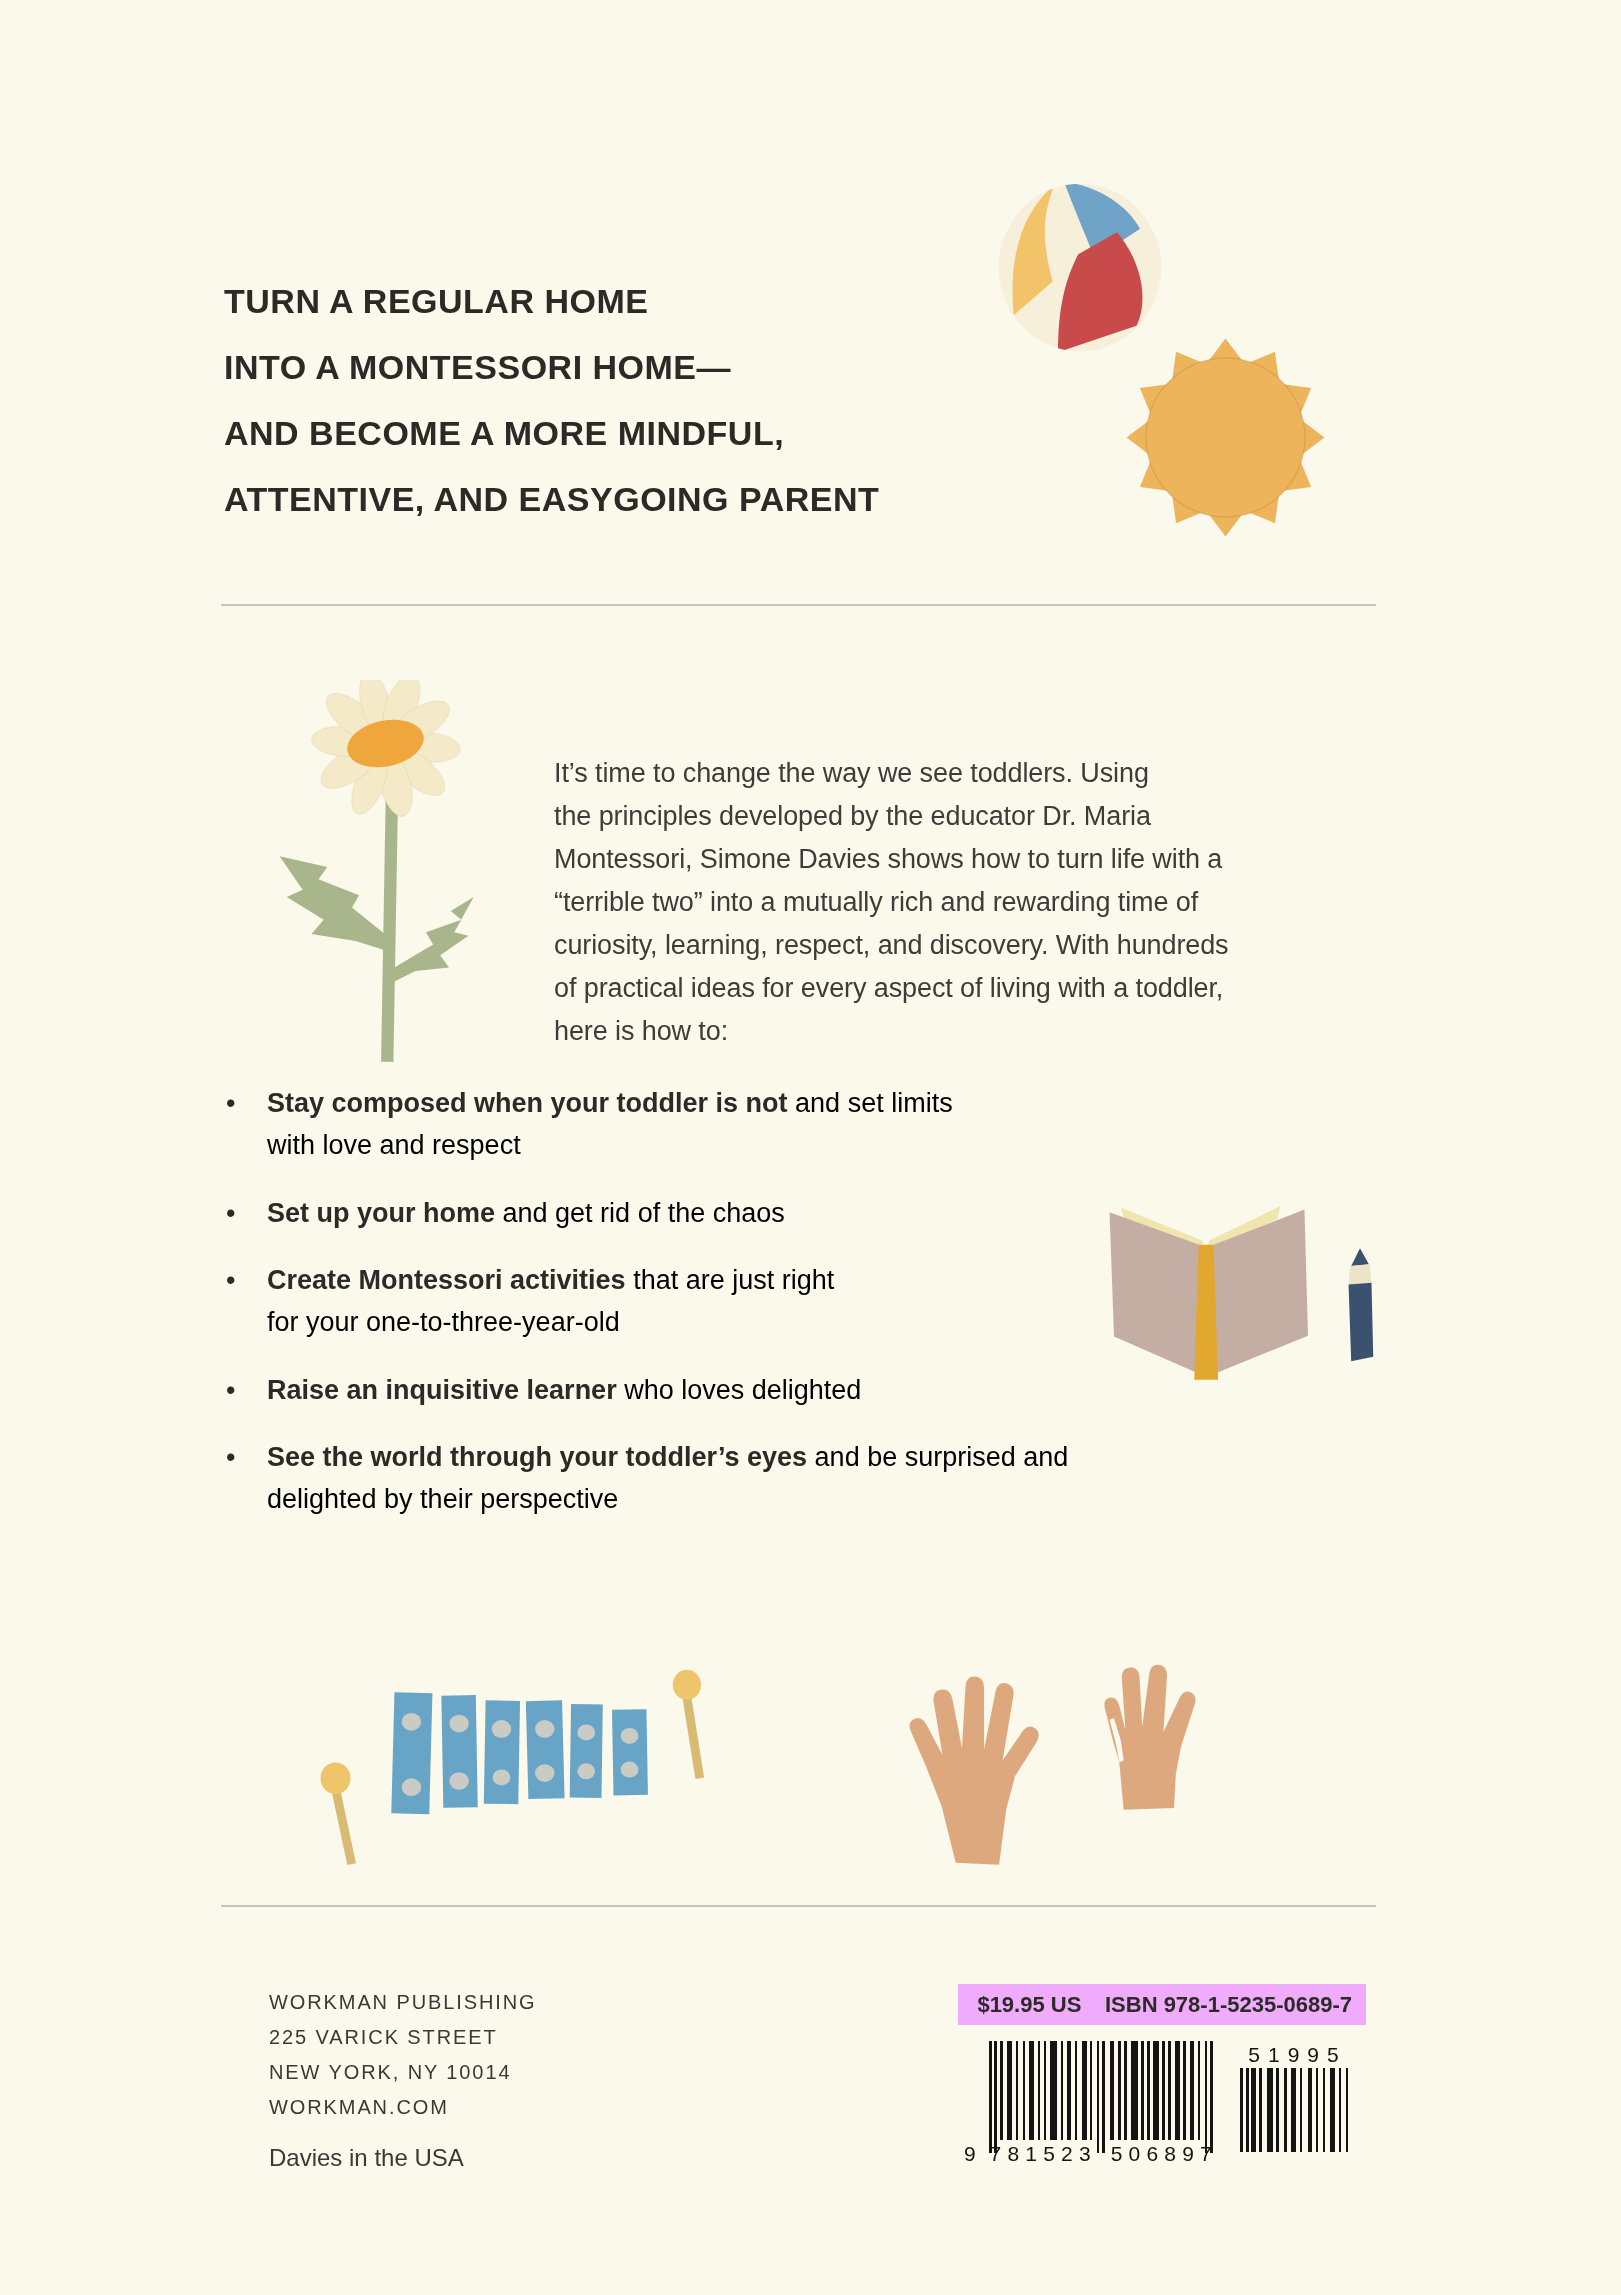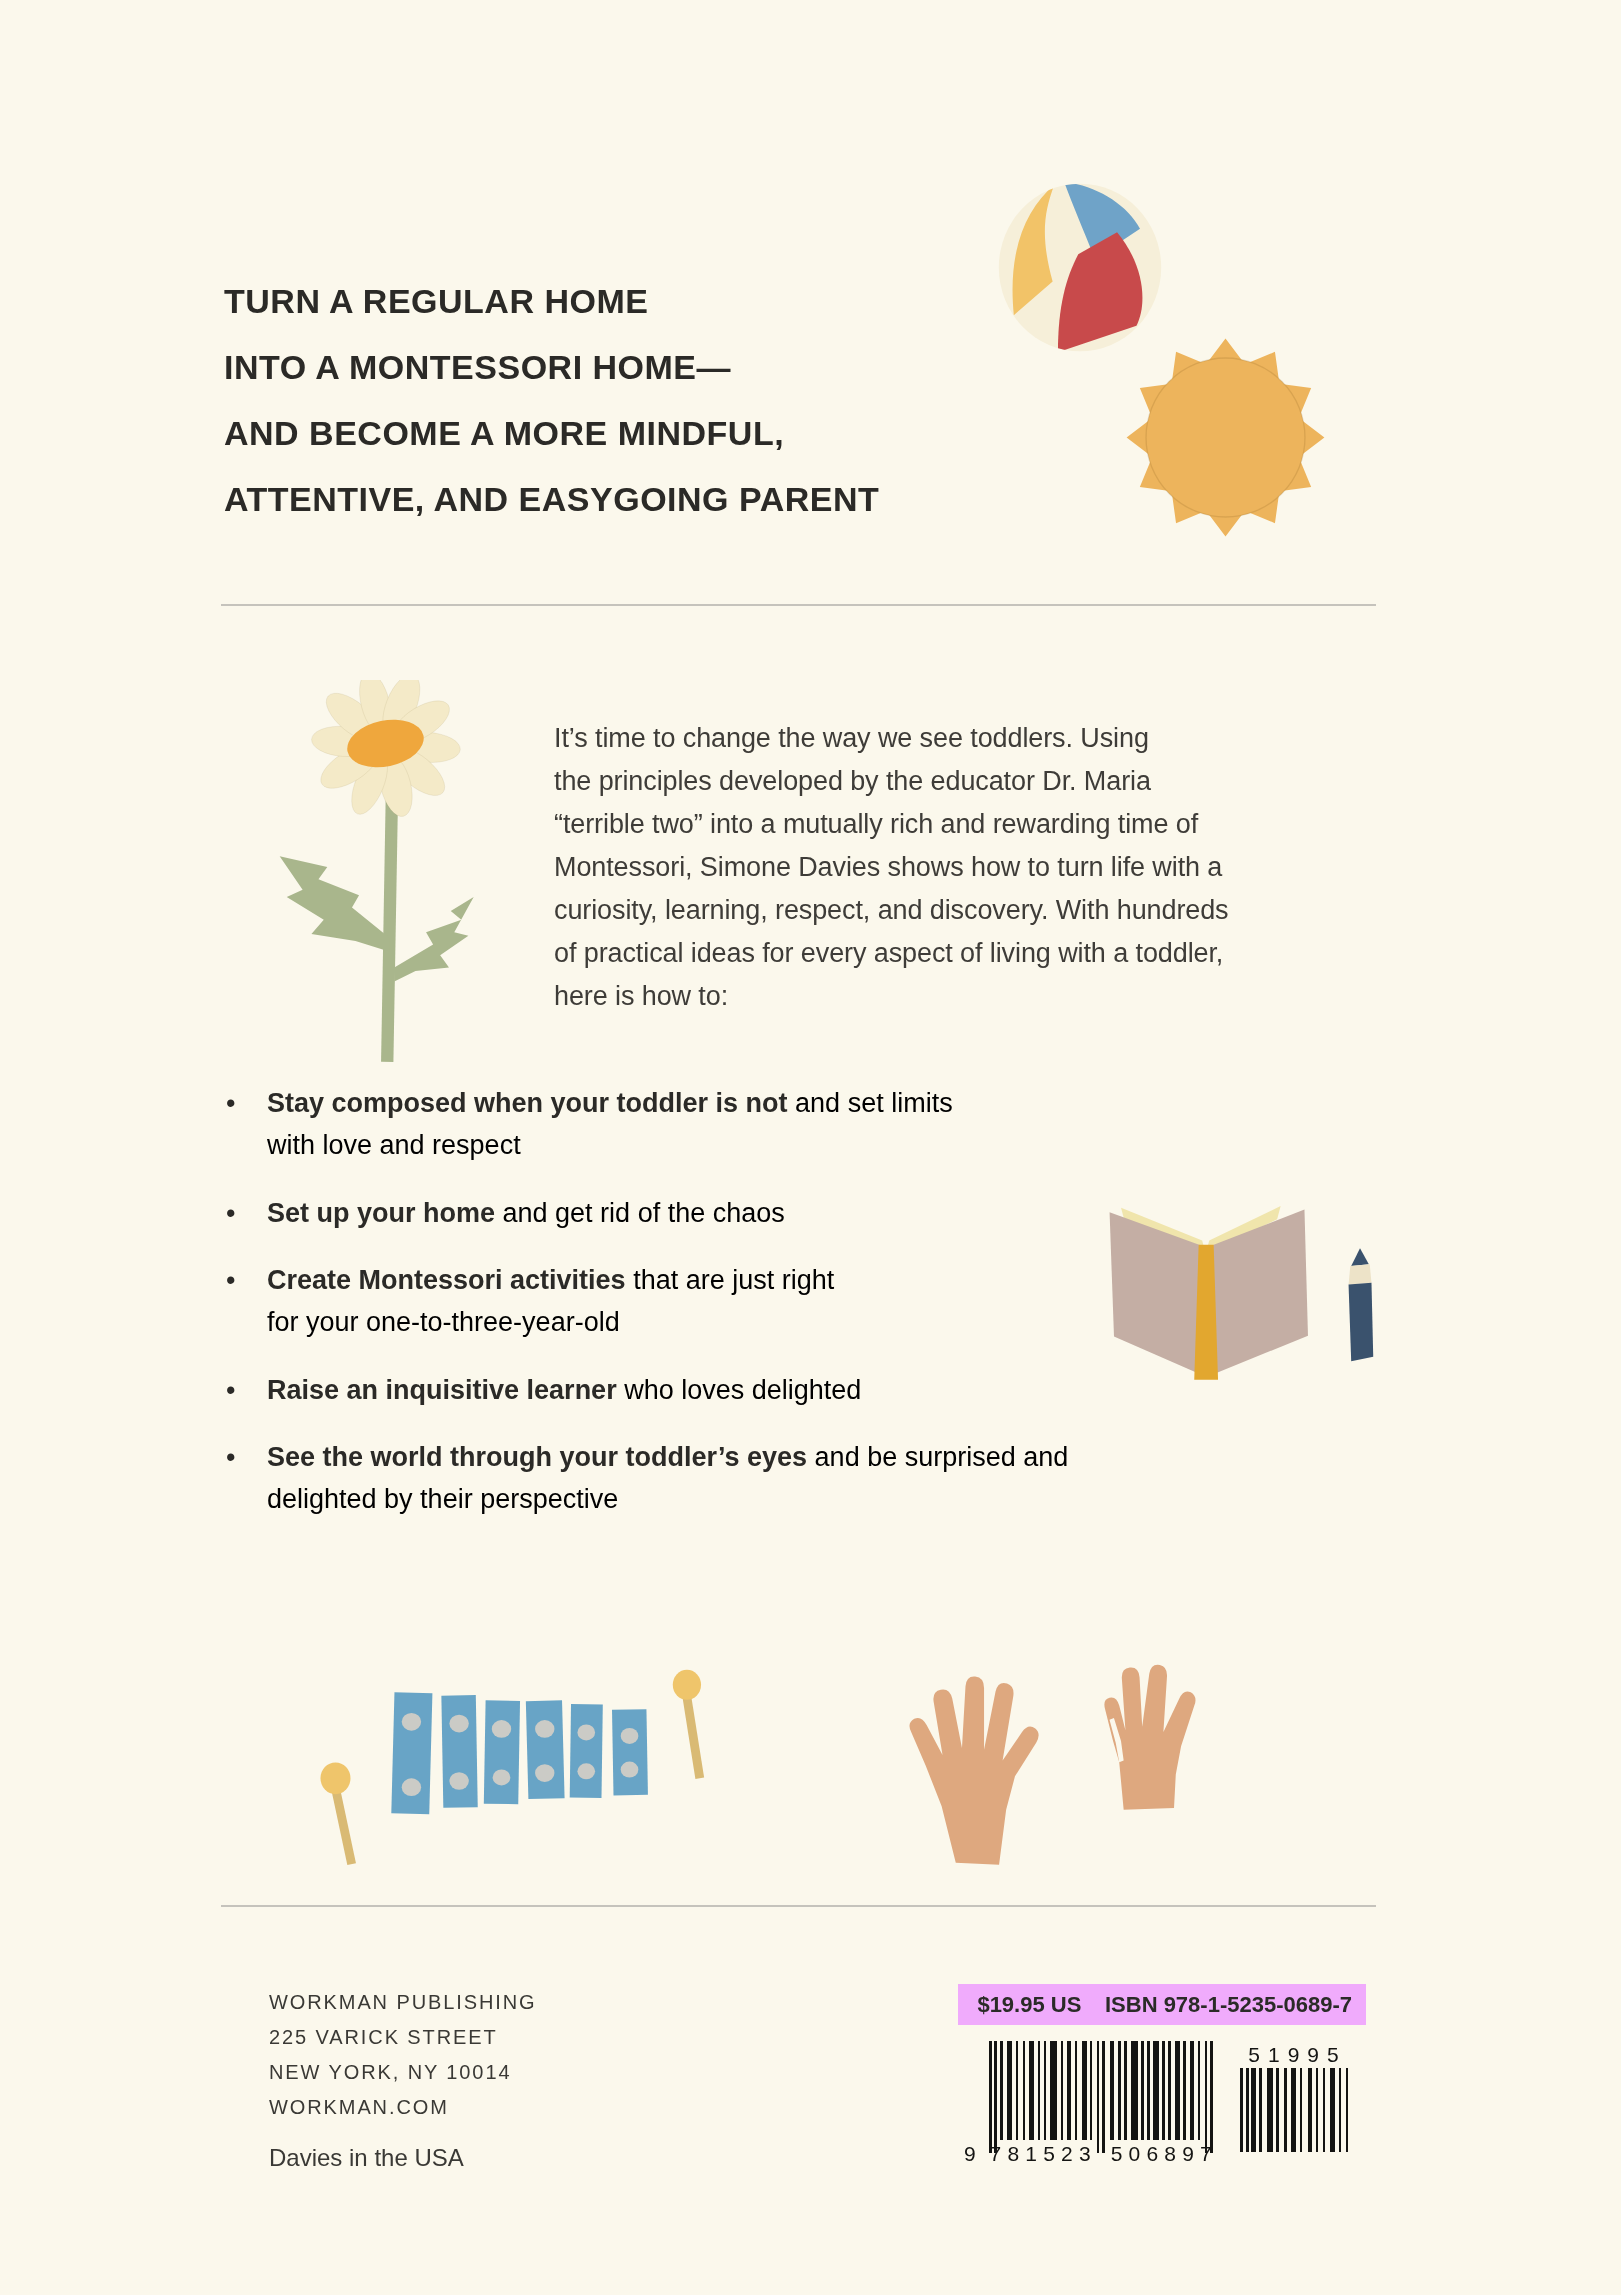--- a/index.html
+++ b/index.html
@@ -13,21 +13,21 @@
   
   .headline{left:224px;top:268px;}
   .hl-line{font-size:34px;font-weight:700;letter-spacing:0.5px;line-height:66px;color:#2B2A27;white-space:nowrap;}
 
   
   .divider{height:1.8px;background:#C5C3BC;}
   .div1{left:221px;top:604px;width:1155px;}
   .div2{left:221px;top:1905px;width:1155px;}
 
   
-  .intro{left:554px;top:717px;}
+  .intro{left:554px;top:752px;}
   .intro-line{font-size:27px;line-height:43px;letter-spacing:-0.1px;color:#3E3C38;white-space:nowrap;}
 
   
   .bullets{left:226px;top:1082px;list-style:none;margin:0;padding:0;}
   .bullets li{margin:0 0 25.6px 0;position:relative;padding-left:41px;font-size:27px;line-height:42px;}
   .bullet-dot{position:absolute;left:0;top:0;font-size:27px;line-height:42px;color:#2B2A27;}
   .b-bold{font-weight:700;color:#2B2A27;}
   .b-rest{color:#000000;}
   .b-line1,.b-line2{white-space:nowrap;}
 
@@ -99,22 +99,22 @@
       <ellipse cx="190" cy="73" rx="36" ry="16" transform="rotate(256 142 73)"></ellipse>
       <ellipse cx="190" cy="73" rx="37" ry="17" transform="rotate(292 142 73)"></ellipse>
       <ellipse cx="190" cy="73" rx="36" ry="17" transform="rotate(328 142 73)"></ellipse>
     </g>
     <ellipse cx="142" cy="72" rx="44" ry="26" fill="#EFA73D" transform="rotate(-12 142 72)"></ellipse>
   </svg>
 
   <div class="abs intro">
     <div class="intro-line">It’s time to change the way we see toddlers. Using</div>
     <div class="intro-line">the principles developed by the educator Dr. Maria</div>
+    <div class="intro-line">Montessori, Simone Davies shows how to turn life with a</div>
     <div class="intro-line">“terrible two” into a mutually rich and rewarding time of</div>
-    <div class="intro-line">Montessori, Simone Davies shows how to turn life with a</div>
     <div class="intro-line">curiosity, learning, respect, and discovery. With hundreds</div>
     <div class="intro-line">of practical ideas for every aspect of living with a toddler,</div>
     <div class="intro-line">here is how to:</div>
   </div>
 
   <ul class="abs bullets">
     <li>
       <span class="bullet-dot">•</span>
       <div class="b-line1"><span class="b-bold">Stay composed when your toddler is not</span><span class="b-rest"> and set limits</span></div>
       <div class="b-line2 b-rest">with love and respect</div>

